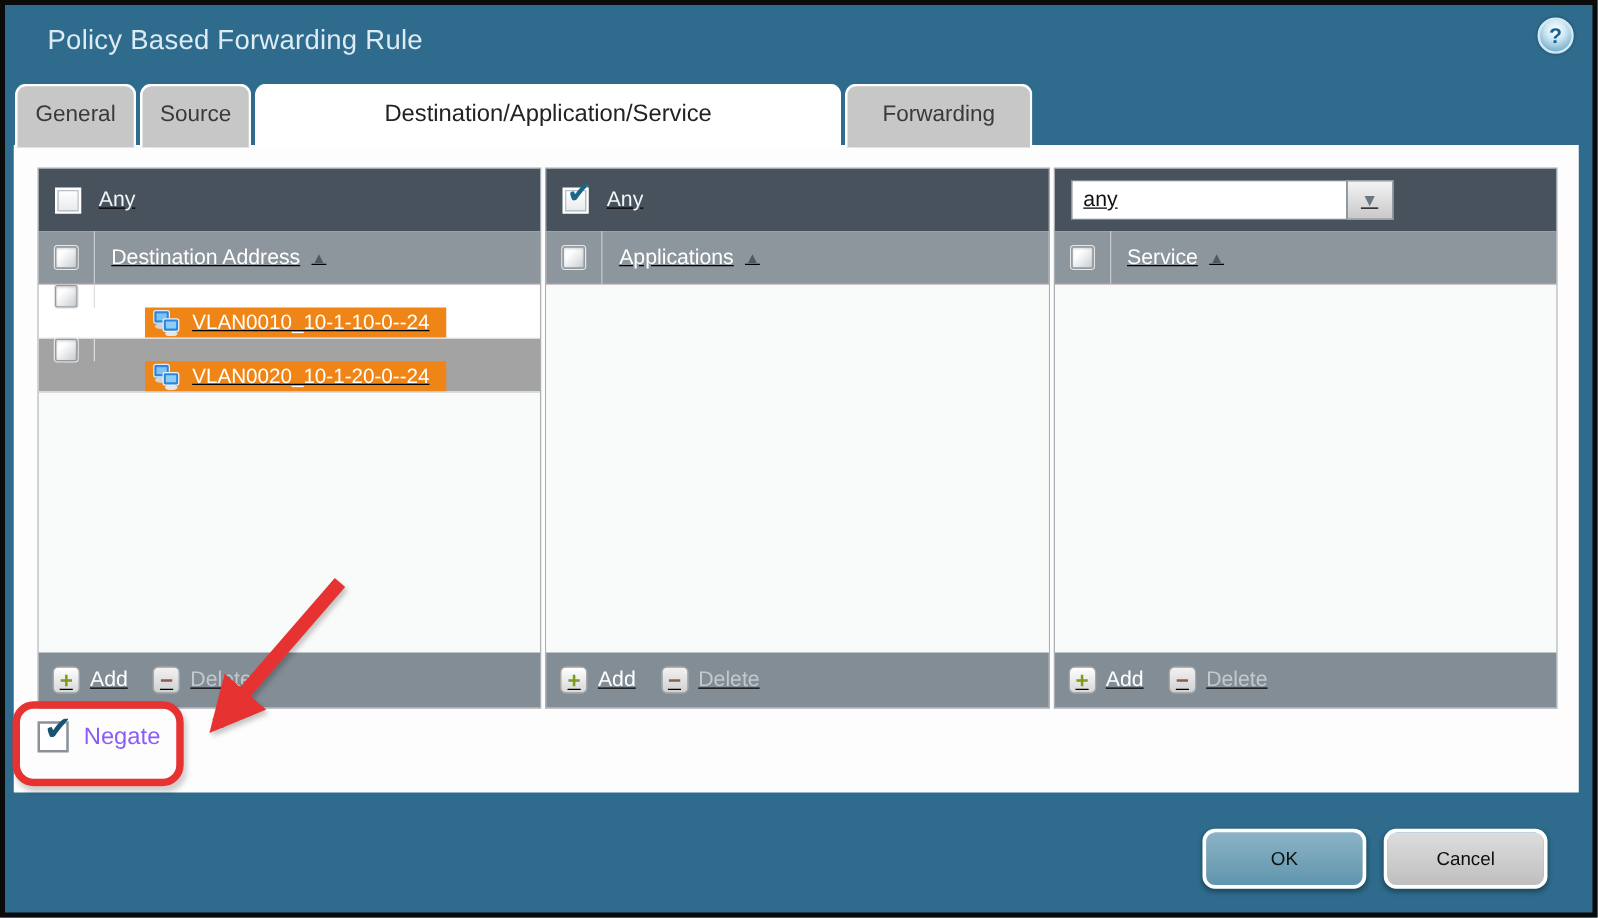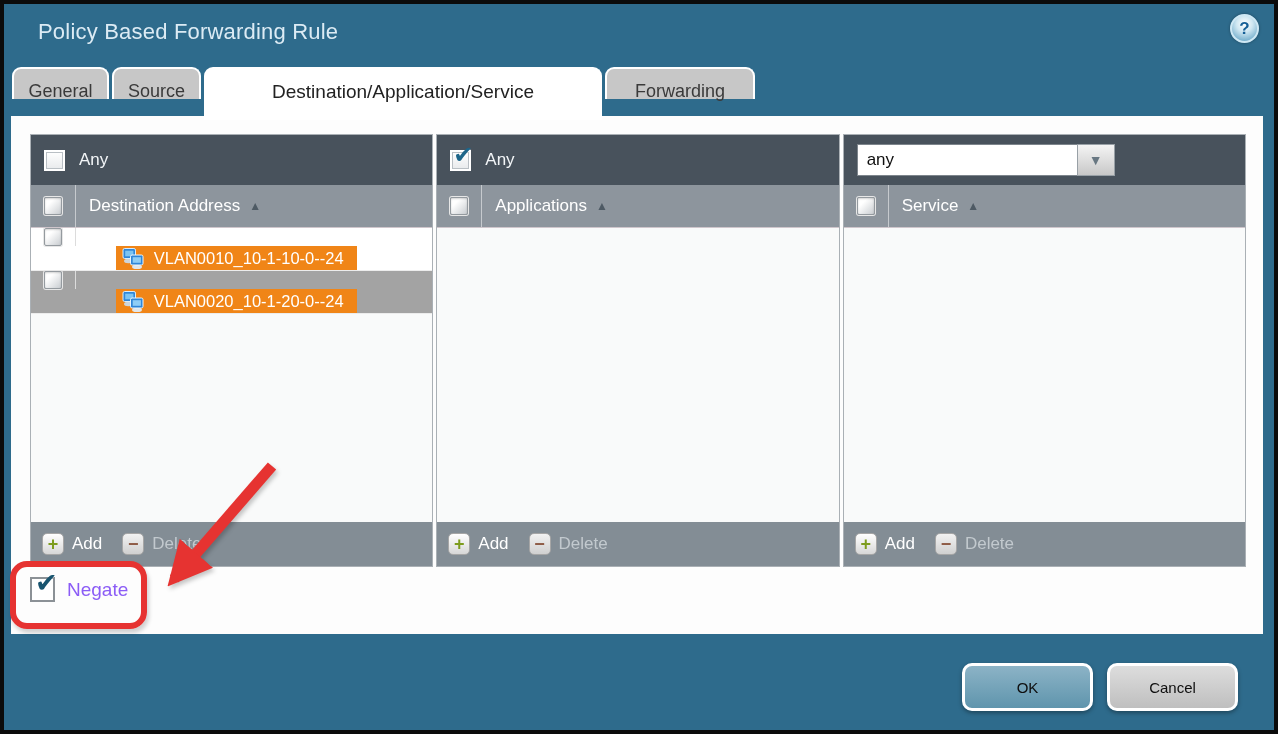--- a/index.html
+++ b/index.html
@@ -25,40 +25,40 @@
     background:radial-gradient(circle at 50% 32%, #ffffff 0%, #cfe7f2 38%, #4f97bd 100%);
     border:2px solid #cfe8f4;
     box-shadow:0 0 3px rgba(0,0,0,.35);
     display:flex; align-items:center; justify-content:center;
     color:#155f96; font-weight:bold; font-size:17px; cursor:pointer;
   }
 
   
   .tabs { position:absolute; left:8px; top:63px; display:flex; gap:3px; z-index:2; align-items:flex-start; }
   .tab {
-    height:32px; line-height:45px; text-align:center;
+    height:51px; line-height:45px; text-align:center;
     background:#c7c7c7; color:#3a3a3a; font-size:18px;
     border:2px solid #ffffff; border-bottom:none;
     border-radius:9px 9px 0 0; cursor:pointer;
   }
   .tab.t0 { width:97px; }
   .tab.t1 { width:89px; }
-  .tab.t2 { width:398px; font-size:19px; }
+  .tab.t2 { width:469px; font-size:19px; }
   .tab.t3 { width:150px; }
   .tab.active { background:#ffffff; color:#222; height:53px; }
 
   
   .panel {
     position:absolute; left:7px; top:112px; width:1252px; height:518px;
     background:#fdfdfd; z-index:1;
   }
 
   .columns {
     position:absolute; left:19px; top:18px; width:1216px; height:433px;
-    display:flex; gap:3px;
+    display:flex; gap:3px;text-decoration:underline;
   }
   .col { flex:1; display:flex; flex-direction:column; border:1px solid #aab0b5; background:#f9fafa; }
 
   .any-bar {
     flex:0 0 50px; background:#48525c; display:flex; align-items:center;
     padding:0 13px;
   }
   .any-label { color:#f2f5f7; font-size:17px; margin-left:14px; }
 
   .col-header {

